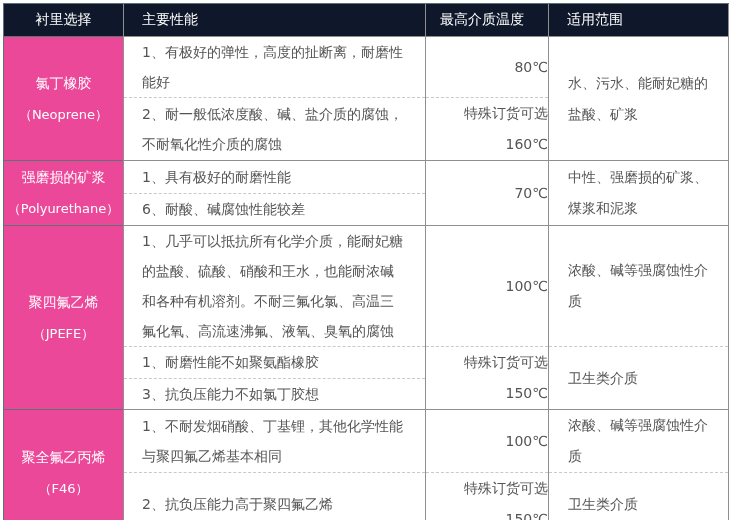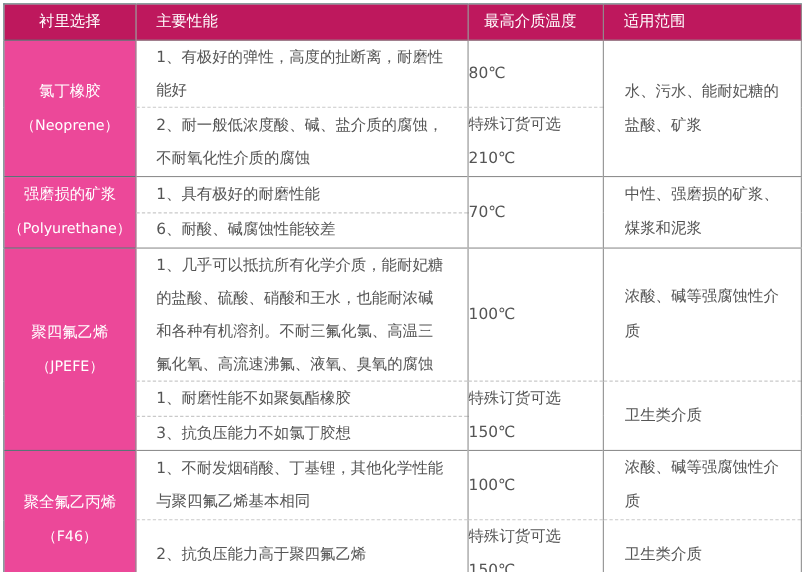--- a/index.html
+++ b/index.html
@@ -11,34 +11,34 @@
   col.c1{width:120px}
   col.c2{width:302px}
   col.c3{width:123px}
   col.c4{width:180px}
   th,td{
     border-top:1px solid #8f8f8f;border-left:1px solid #8f8f8f;
     border-right:none;border-bottom:none;
     font-weight:normal;vertical-align:middle;
   }
   th{
-    background:#be185d;color:#ffffff;font-size:14px;text-align:left;
+    background:#0f172a;color:#ffffff;font-size:14px;text-align:left;
     padding:0 0 0 18px;border-top:1px solid #5a7476;
   }
   th.th1{text-align:center;padding:0;border-left-color:#5a7476;}
   th.th3{padding-left:14px;margin-top:28px;}
   td{font-size:14px;color:#555555;}
   td.name{
     background:#ec4899;color:#ffffff;text-align:center;
     border-top:1px solid #5a7476;border-left-color:#5a7476;padding:0;
   }
   .nm{line-height:32px;font-size:14px;}
   .nm.en{font-size:13px;white-space:nowrap;}
   td.perf{padding:0 21px 0 18px;line-height:30px;}
-  td.temp{text-align:left;padding:0;}
+  td.temp{text-align:right;padding:0;}
   td.temp div{line-height:31px;}
   td.range{padding:0 10px 0 19px;line-height:31px;}
   td.dash{border-top:1px dashed #c9c9c9;}
 </style>
 </head>
 <body>
 
 <table class="tbl">
   <colgroup>
       <col class="c1">
@@ -63,21 +63,21 @@
     <td class="perf">1、有极好的弹性，高度的扯断离，耐磨性能好</td>
     <td class="temp">
       <div>80℃</div>
     </td>
     <td class="range" rowspan="2">水、污水、能耐妃糖的盐酸、矿浆</td>
   </tr>
   <tr style="height:62px">
     <td class="perf dash">2、耐一般低浓度酸、碱、盐介质的腐蚀，不耐氧化性介质的腐蚀</td>
     <td class="temp dash">
       <div>特殊订货可选</div>
-      <div>210℃</div>
+      <div>160℃</div>
     </td>
   </tr>
 
   <tr style="height:30px">
     <td class="name" rowspan="2">
       <div class="nm">强磨损的矿浆</div>
       <div class="nm en">（Polyurethane）</div>
     </td>
     <td class="perf">1、具有极好的耐磨性能</td>
     <td class="temp" rowspan="2">

